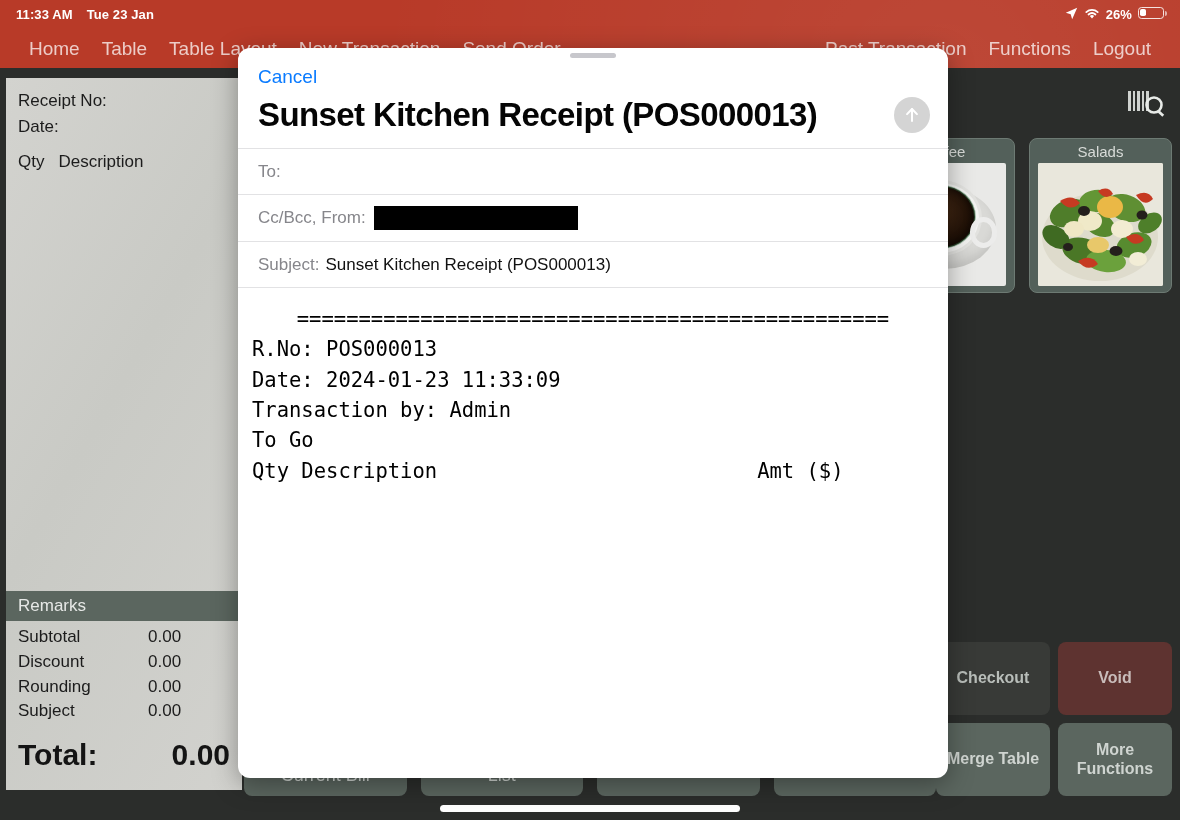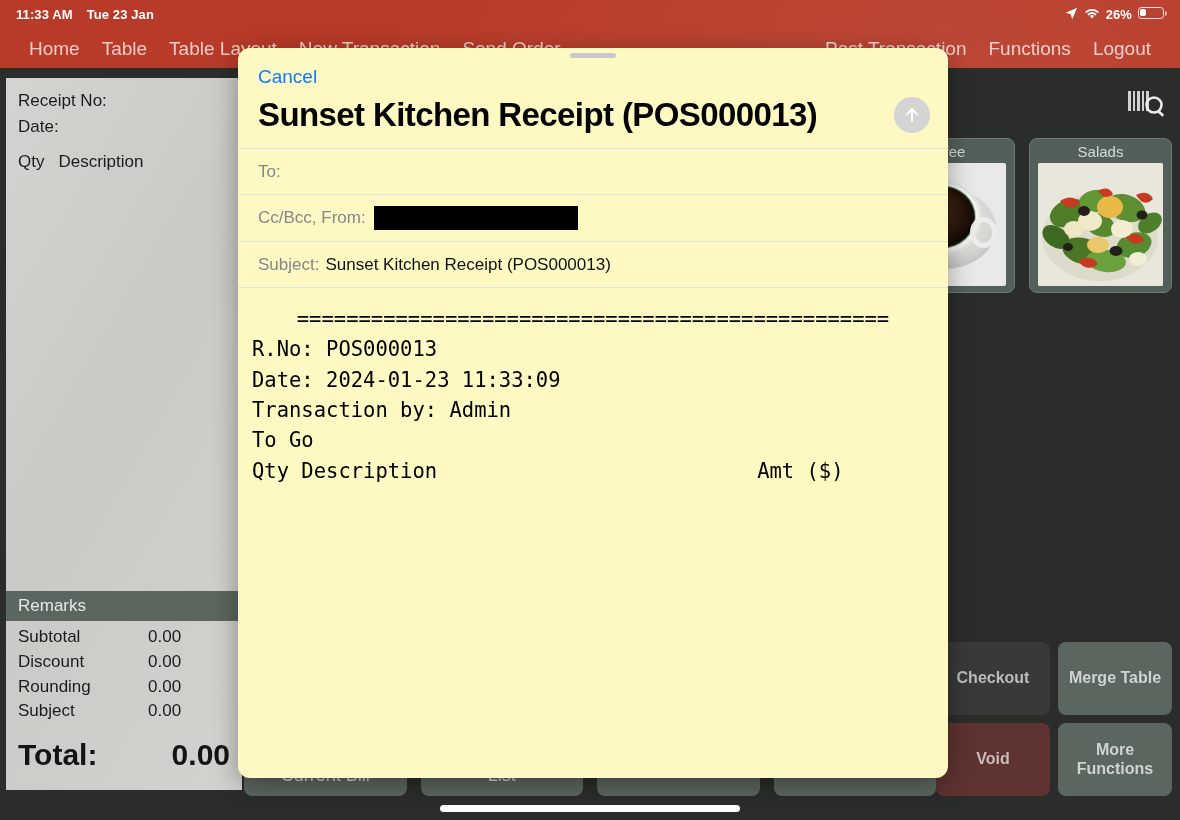--- a/index.html
+++ b/index.html
@@ -206,21 +206,21 @@
   .home-ind {
     position: absolute; left: 50%; transform: translateX(-50%);
     bottom: 8px; width: 300px; height: 7px;
     border-radius: 5px; background: #ffffff; z-index: 4;
   }
 
   
   .modal {
     position: absolute; left: 238px; top: 48px;
     width: 710px; height: 730px;
-    background: #fef9c3;
+    background: #ffffff;
     border-radius: 12px;
     z-index: 10;
     overflow: hidden;
     box-shadow: 0 6px 26px rgba(0,0,0,0.35);
     display: flex; flex-direction: column;
   }
   .grabber {
     width: 46px; height: 5px; border-radius: 3px;
     background: #c7c7cc;
     margin: 5px auto 0 auto;
@@ -389,22 +389,22 @@
 
   <div class="btm-tools">
     <div class="tool-btn">Current Bill</div>
     <div class="tool-btn">List</div>
     <div class="tool-btn"></div>
     <div class="tool-btn"></div>
   </div>
 
   <div class="act-grid">
     <div class="act-btn act-checkout">Checkout</div>
+    <div class="act-btn act-void">Void</div>
     <div class="act-btn act-merge">Merge Table</div>
-    <div class="act-btn act-void">Void</div>
     <div class="act-btn act-more">
       <span>
         <span>More</span><br>
         <span>Functions</span>
       </span>
     </div>
   </div>
 
   <div class="home-ind"></div>
 

